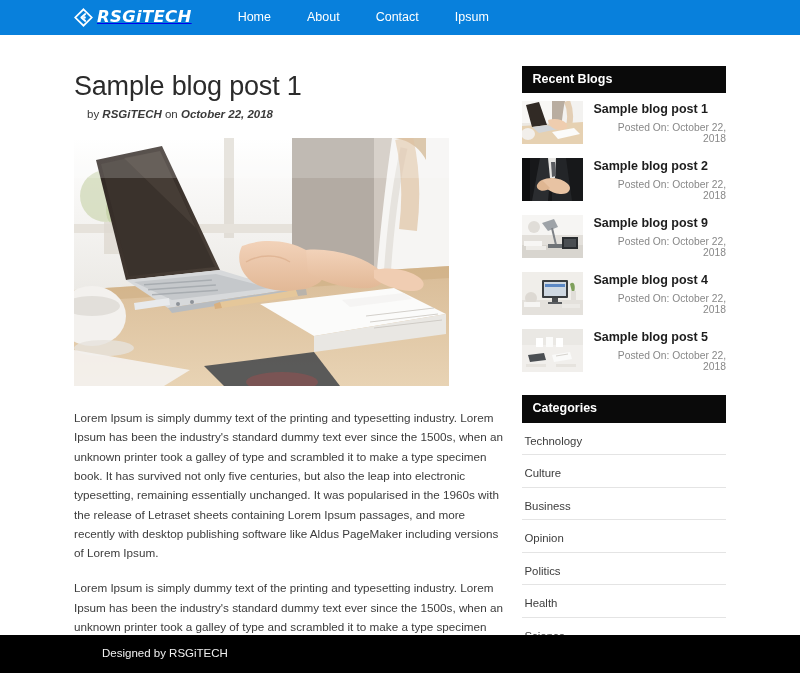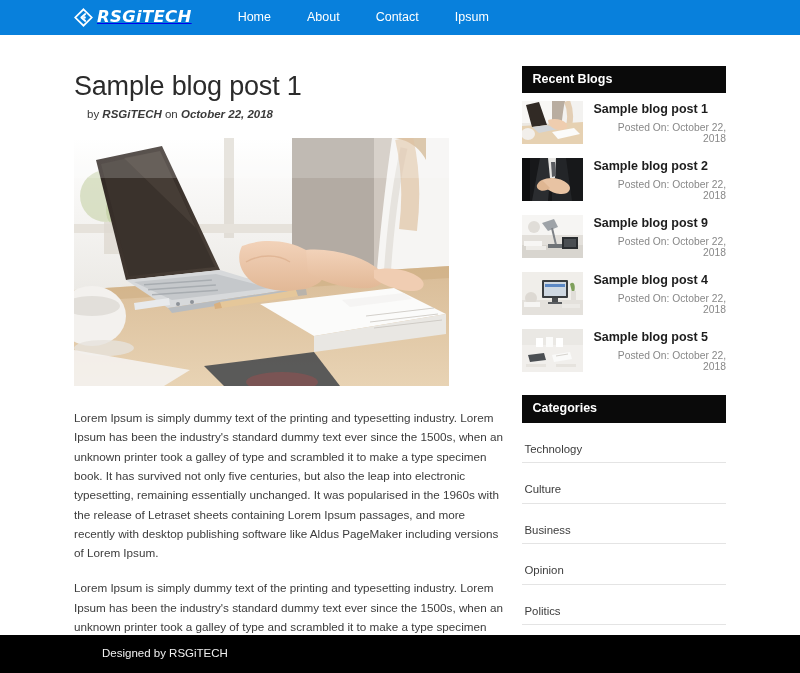--- a/index.html
+++ b/index.html
@@ -131,21 +131,21 @@
     font-size: 10.3px;
     color: #888888;
     margin: 0;
     line-height: 1.1;
     text-align: right;
   }
 
   .cat-list { list-style: none; margin: 0; padding: 0; }
   .cat-item {
     border-bottom: 1px solid #e4e4e4;
-    padding: 20px 2px 7px 2px;
+    padding: 12px 2px 7px 2px;
   }
   .cat-link {
     font-size: 11.4px;
     color: #3c3c3c;
     text-decoration: none;
     line-height: 1.1;
     display: block;
   }
 
   

